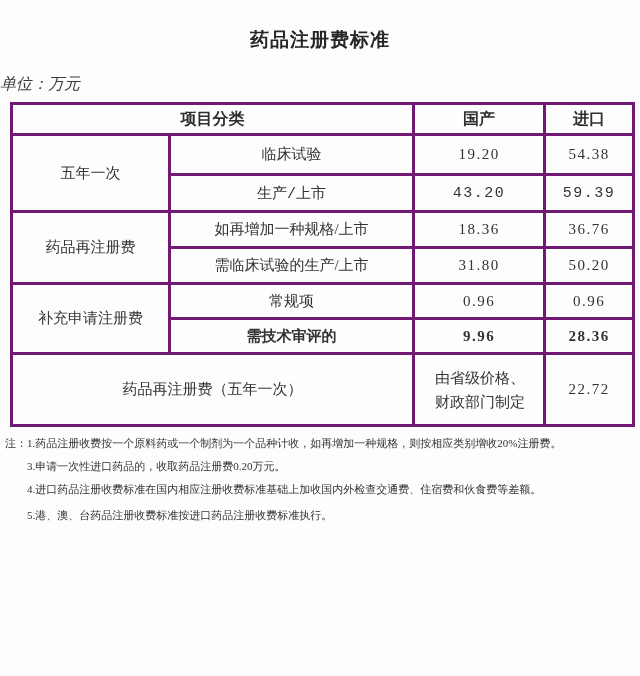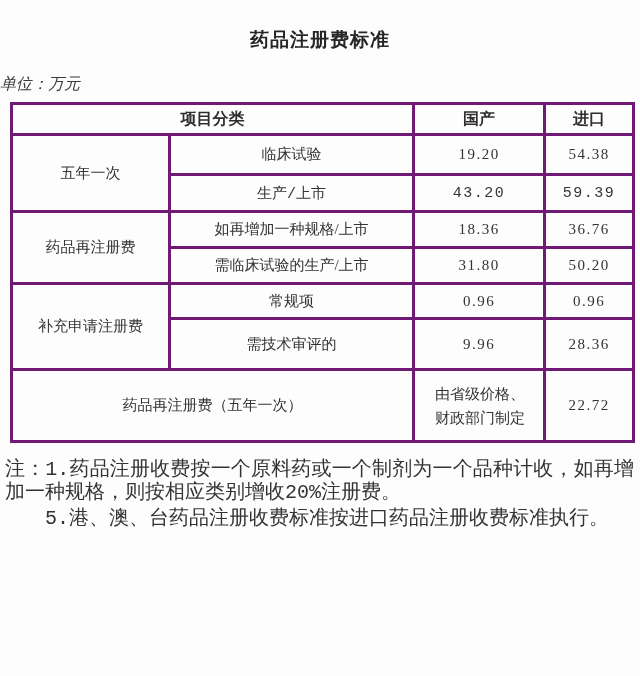--- a/index.html
+++ b/index.html
@@ -40,33 +40,32 @@
   col.c1{width:158px;}
   col.c2{width:244px;}
   col.c3{width:131px;}
   col.c4{width:89px;}
   tr.r-head{height:31px;}
   tr.r1{height:40px;}
   tr.r2{height:37px;font-family:Liberation Mono, monospace;}
   tr.r3{height:36px;}
   tr.r4{height:36px;}
   tr.r5{height:35px;}
-  tr.r6{height:51px;}
+  tr.r6{height:35px;font-weight:bold;}
   tr.r-foot{height:72px;font-family:Liberation Serif, serif;}
   td.num{letter-spacing:1.5px;}
   td.maker-cell{text-align:left;padding-left:20px;}
   .maker-wrap{display:inline-block;width:96px;line-height:24px;text-align:left;}
   .notes{
-    margin:15px 6px 0 5px;
+    margin:5px 6px 0 5px;
     width:629px;
-    font-size:20px;
+    font-size:11px;
     line-height:23px;
     text-align:justify;
     color:#333;
-    font-family:Liberation Mono, monospace;
   }
   .notes p{margin:0;}
   .notes p.indent{text-indent:2em;}
   .notes p.sp5{margin-top:3px;}
   .notes p.sp6{margin-top:5px;}
 </style>
 </head>
 <body>
 
 <div class="page">
@@ -130,16 +129,18 @@
         <td class="maker-cell">
           <span class="maker-wrap">由省级价格、财政部门制定</span>
         </td>
         <td class="num">22.72</td>
       </tr>
     </tbody>
   </table>
 
   <div class="notes">
     <p>注：1.药品注册收费按一个原料药或一个制剂为一个品种计收，如再增加一种规格，则按相应类别增收20%注册费。</p>
+    <p class="indent">3.申请一次性进口药品的，收取药品注册费0.20万元。</p>
+    <p class="indent">4.进口药品注册收费标准在国内相应注册收费标准基础上加收国内外检查交通费、住宿费和伙食费等差额。</p>
     <p class="indent sp5">5.港、澳、台药品注册收费标准按进口药品注册收费标准执行。</p>
   </div>
 
 </div>
 
 </body></html>

